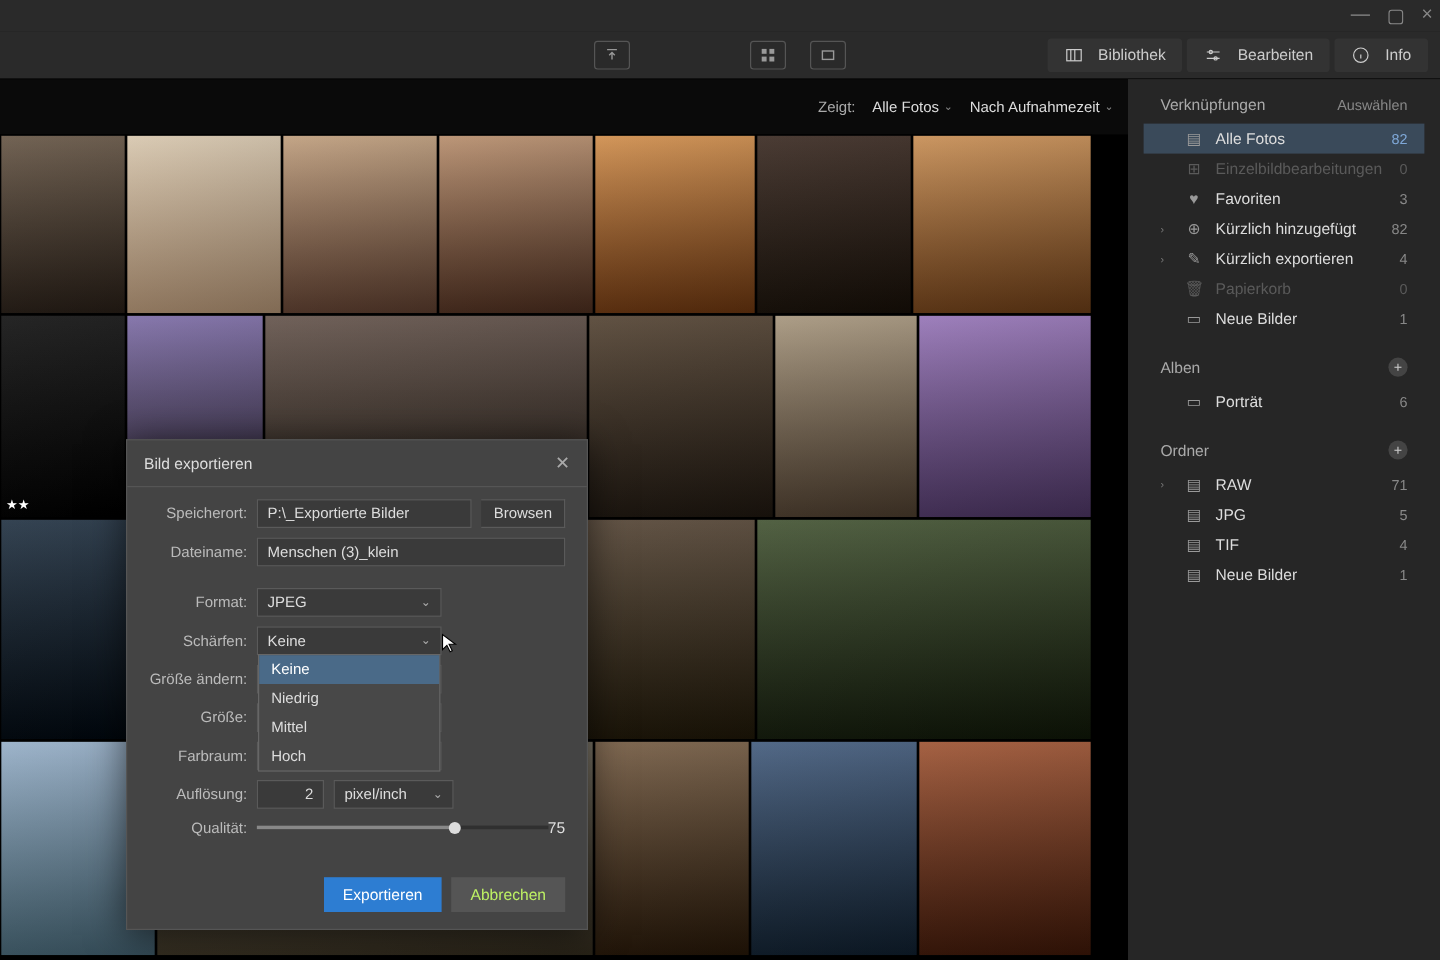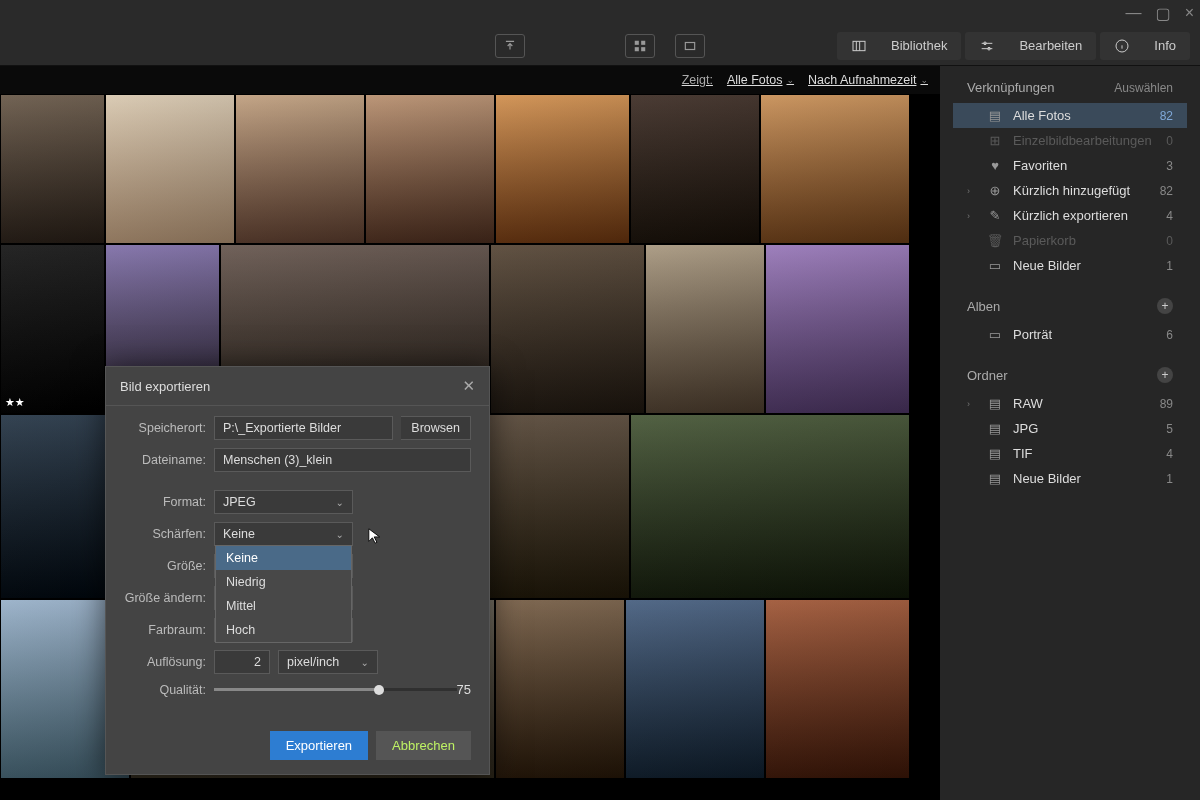--- a/index.html
+++ b/index.html
@@ -7,25 +7,25 @@
 
 
 .winbar { height: 26px; background: #2a2a2a; display: flex; justify-content: flex-end; align-items: center; padding: 0 6px; gap: 14px; }
 .winbar span { color: #888; font-size: 16px; cursor: pointer; }
 
 
 .toolbar { height: 40px; background: #2a2a2a; display: flex; align-items: center; padding: 0 10px; border-bottom: 1px solid #111; }
 .tool-center { position: absolute; left: 50%; transform: translateX(-50%); display: flex; gap: 20px; }
 .tool-icon { width: 30px; height: 24px; display: flex; align-items: center; justify-content: center; border: 1px solid #555; border-radius: 3px; color: #999; }
 .tool-tabs { margin-left: auto; display: flex; gap: 4px; }
-.tool-tab { padding: 6px 14px; background: #333; border-radius: 3px; display: flex; align-items: center; gap: 24px; font-size: 13px; color: #ccc; cursor: pointer; }
+.tool-tab { padding: 6px 14px; background: #333; border-radius: 3px; display: flex; align-items: center; gap: 12px; font-size: 13px; color: #ccc; cursor: pointer; }
 .tool-tab svg { width: 16px; height: 16px; }
 
 
-.filterbar { height: 28px; display: flex; align-items: center; justify-content: flex-end; padding: 4px 12px; gap: 14px; font-size: 12.5px; color: #ddd; background: #0a0a0a; text-decoration: underline;}
+.filterbar { height: 46px; display: flex; align-items: center; justify-content: flex-end; padding: 4px 12px; gap: 14px; font-size: 12.5px; color: #ddd; background: #0a0a0a;}
 .filterbar .lab { color: #aaa; }
 .filterbar .drop { display: flex; align-items: center; gap: 4px; cursor: pointer; }
 .chev { font-size: 9px; color: #888; }
 
 
 .wrap { display: flex; height: calc(800px - 66px); }
 .grid-area { flex: 1; background: #000; position: relative; overflow: hidden; }
 .sidebar { width: 260px; background: #262626; padding: 10px 13px; overflow-y: auto; font-size: 13px; }
 
 
@@ -64,21 +64,21 @@
 .dialog { position:absolute; left:105px; top:300px; width:385px; background:#444; border:1px solid #555; box-shadow:0 4px 30px rgba(0,0,0,0.6); z-index:50; color:#ddd; font-size:13px;}
 .dlg-title { display:flex; justify-content:space-between; align-items:center; padding:10px 14px; border-bottom:1px solid #555;}
 .dlg-title .x { cursor:pointer; color:#aaa; font-size:15px;}
 .dlg-body { padding: 10px 18px 6px; }
 .dlg-row { display:flex; align-items:center; margin-bottom:8px; gap:8px;}
 .dlg-lab { width:82px; text-align:right; color:#bbb; font-size:12.5px;}
 .dlg-input { flex:1; background:#3a3a3a; border:1px solid #5a5a5a; padding:4px 8px; color:#ddd; font-size:12.5px; }
 .dlg-btnsm { background:#3a3a3a; border:1px solid #5a5a5a; border-left:none; padding:4px 10px; color:#ddd; font-size:12.5px; cursor:pointer;}
 .dlg-select { position:relative; background:#3a3a3a; border:1px solid #5a5a5a; padding:4px 8px; color:#ddd; font-size:12.5px; display:flex; justify-content:space-between; align-items:center; cursor:pointer;}
 .dlg-select .dchev { font-size:10px; color:#aaa;}
-.w160 { width:139px; } .w60 { width:56px;padding-left:39px; } .w100{ width:100px;}
+.w160 { width:154px; } .w60 { width:56px;padding-left:39px; } .w100{ width:100px;}
 .dropdown-open { position:absolute; left:0; top:100%; right:0; background:#484848; border:1px solid #666; z-index:60;}
 .drop-opt { padding:5px 10px; font-size:12.5px; cursor:pointer;}
 .drop-opt.sel { background:#4a6a88; color:#fff;}
 .hidden-under { color:transparent; }
 .slider-row { display:flex; align-items:center; flex:1;}
 .slider { flex:1; height:3px; background:#303030; position:relative;}
 .slider .fill { position:absolute; left:0; top:0; bottom:0; width:68%; background:#888;}
 .slider .knob { position:absolute; left:68%; top:50%; width:10px;height:10px;border-radius:50%;background:#ddd; transform:translate(-50%,-50%);}
 .dlg-foot { padding: 20px 18px 14px; display:flex; justify-content:flex-end; gap:8px;}
 .btn-pri { background:#2d7dd2; color:#fff; border:none; padding:7px 16px; font-size:13px; cursor:pointer;}
@@ -230,30 +230,30 @@
               <div class="drop-opt">Hoch</div>
             </div>
             <div class="cursor-arrow" style="left:152px;top:4px">
               <svg viewBox="0 0 20 20">
                   <path d="M2 2 L2 16 L6 12 L9 18 L11 17 L8 11 L14 11 Z" fill="#fff" stroke="#000" stroke-width="1"></path>
                 </svg>
             </div>
           </div>
         </div>
         <div class="dlg-row">
-          <div class="dlg-lab">Größe:</div>
-          <div class="dlg-select w160 hidden-under">
-              <span>.</span>
-            </div>
-        </div>
-        <div class="dlg-row">
           <div class="dlg-lab">Größe ändern:</div>
           <div class="dlg-select w160 hidden-under">
               <span>.</span>
               <span class="dchev"></span>
+            </div>
+        </div>
+        <div class="dlg-row">
+          <div class="dlg-lab">Größe:</div>
+          <div class="dlg-select w160 hidden-under">
+              <span>.</span>
             </div>
         </div>
         <div class="dlg-row">
           <div class="dlg-lab">Farbraum:</div>
           <div class="dlg-select w160 hidden-under">
               <span>.</span>
               <span class="dchev"></span>
             </div>
         </div>
         <div class="dlg-row">
@@ -350,21 +350,21 @@
     <div class="side-sec">
       <div class="side-head">
         <span>Ordner</span>
         <span class="plus">+</span>
       </div>
       <div id="items3">
           <div class="side-item">
             <span class="exp">›</span>
             <span class="ico">▤</span>
             <span class="txt">RAW</span>
-            <span class="cnt">89</span>
+            <span class="cnt">71</span>
           </div>
           <div class="side-item">
             <span class="exp"></span>
             <span class="ico">▤</span>
             <span class="txt">JPG</span>
             <span class="cnt">5</span>
           </div>
           <div class="side-item">
             <span class="exp"></span>
             <span class="ico">▤</span>

